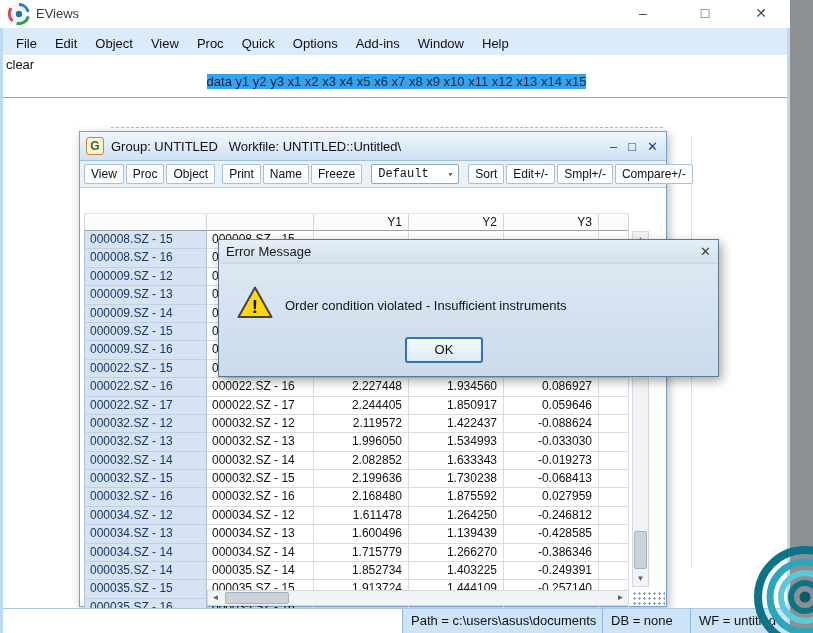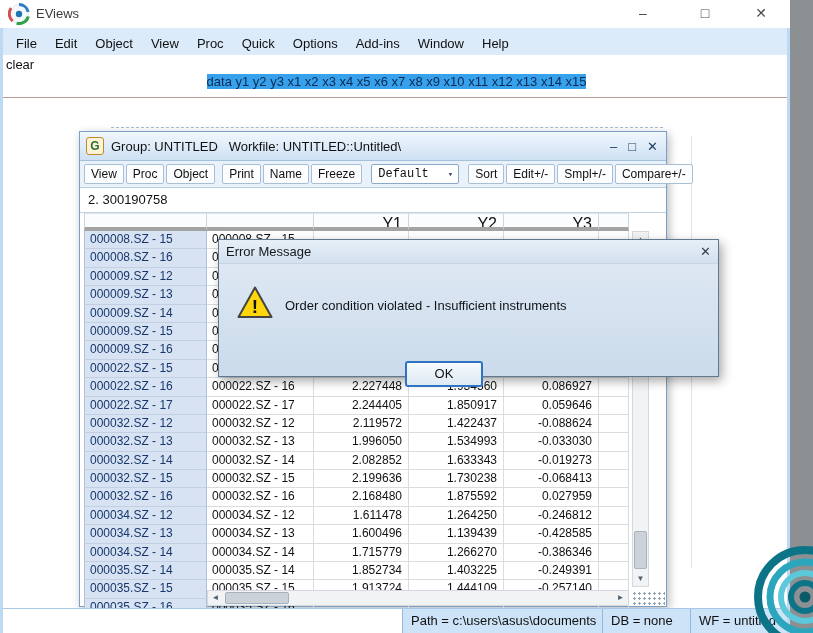--- a/index.html
+++ b/index.html
@@ -34,21 +34,21 @@
 .gw-controls{position:absolute;right:8px;top:0;height:29px;display:flex;align-items:center;gap:11px;color:#1d3f66;}
 .gw-toolbar{height:27px;background:#e9f1fa;border-bottom:1px solid #bacee2;display:flex;align-items:center;padding-left:4px;font-size:12px;}
 .tb-group{display:flex;gap:2px;}
 .tb-btn{background:#fcfdfe;border:1px solid #a9bfd6;border-radius:2px;padding:2px 6px;white-space:nowrap;}
 .tb-gap{width:7px;flex:none;}
 .tb-dropdown{width:88px;flex:none;display:flex;justify-content:space-between;align-items:center;background:#fff;border:1px solid #8da9c8;border-radius:2px;padding:2px 5px 2px 6px;margin:0 2px;font-family:Liberation Mono, monospace;}
 .dd-chev{font-size:9px;color:#44566b;}
 .gw-editline{height:25px;line-height:24px;padding-left:8px;border-bottom:1px solid #c3d2e2;white-space:pre;background:#fff;}
 .gw-table{position:absolute;left:0;top:81px;width:586px;height:395px;padding-left:4px;overflow:hidden;}
 .thead{display:flex;height:18px;}
-.hc{border-right:1px solid #ccd5df;border-bottom:4px solid #a3a3a3;border-top:1px solid #dde4ea;background:#fbfcfe;font-size:16px;text-align:right;padding:1px 6px 0 0;overflow:hidden;white-space:nowrap;}
+.hc{border-right:1px solid #ccd5df;border-bottom:1px solid #a3a3a3;border-top:1px solid #dde4ea;background:#fbfcfe;font-size:12px;text-align:right;padding:1px 6px 0 0;overflow:hidden;white-space:nowrap;}
 .hc.c0{border-left:1px solid #ccd5df;}
 .trow{display:flex;height:18.4px;}
 .cell{border-right:1px solid #d9dde2;border-bottom:1px solid #d9dde2;font-size:12px;line-height:17px;overflow:hidden;white-space:nowrap;}
 .c0{width:123px;flex:none;}
 .c1{width:107px;flex:none;}
 .c2,.c3,.c4{width:95px;flex:none;}
 .c5{width:30px;flex:none;}
 .cell.c0{background:#d7e3f3;color:#17376b;border-left:1px solid #adc0d8;border-right:1px solid #adc0d8;border-bottom:1px solid #c3d0e3;padding-left:5px;}
 .cell.c1{padding-left:5px;}
 .cell.c2,.cell.c3,.cell.c4{text-align:right;padding-right:6px;}
@@ -63,21 +63,21 @@
 .hs-right{right:0;}
 .hs-thumb{position:absolute;left:17px;top:1px;width:64px;height:12px;background:#ccd2d9;border:1px solid #a8b2bc;border-radius:2px;}
 .gw-grip{position:absolute;left:552px;top:459px;width:33px;height:15px;background-image:radial-gradient(circle,#93a3b2 1.1px,transparent 1.2px);background-size:5px 5px;z-index:5;}
 .dialog{position:absolute;left:215px;top:141px;width:501px;height:138px;background:linear-gradient(#e0eaf4,#cbdbeb);border:1px solid #61788f;box-shadow:3px 4px 10px rgba(0,0,0,.35);z-index:60;}
 .dlg-titlebar{height:24px;display:flex;align-items:center;padding:0 7px;border-bottom:1px solid rgba(120,140,160,.25);background:linear-gradient(#e6eff8,#d3e1ef);}
 .dlg-title{flex:1;color:#15181c;}
 .dlg-close{color:#39414a;font-size:13px;cursor:default;}
 .dlg-body{position:relative;height:112px;}
 .dlg-icon{position:absolute;left:17px;top:21px;width:38px;height:35px;}
 .dlg-msg{position:absolute;left:66px;top:34px;color:#101418;}
-.dlg-ok{position:absolute;left:186px;top:73px;width:78px;height:26px;background:linear-gradient(#f7fbfe,#dde9f4);border:2px solid #2e74c2;border-radius:3px;text-align:center;line-height:21px;cursor:default;margin-top:24px;}
+.dlg-ok{position:absolute;left:186px;top:73px;width:78px;height:26px;background:linear-gradient(#f7fbfe,#dde9f4);border:2px solid #2e74c2;border-radius:3px;text-align:center;line-height:21px;cursor:default;}
 .statusbar{height:25px;background:#cde3f7;border-top:1px solid #a9c8e6;display:flex;}
 .sb-left{flex:1;background:#fff;}
 .sb-seg{border-left:1px solid #95b7d9;padding:0 8px;line-height:24px;white-space:pre;flex:none;overflow:hidden;}
 .sb-path{width:200px;}
 .sb-db{width:88px;}
 .sb-wf{width:97px;}
 </style>
 </head>
 <body>
 
@@ -158,21 +158,20 @@
             </span>
             <span class="tb-gap"></span>
             <span class="tb-group">
                 <span class="tb-btn">Sort</span>
                 <span class="tb-btn">Edit+/-</span>
                 <span class="tb-btn">Smpl+/-</span>
                 <span class="tb-btn">Compare+/-</span>
               </span>
           </div>
 
-          <div class="gw-editline">2. 300190758</div>
 
           <div class="gw-table">
             <div class="thead">
                 <div class="hc c0"></div>
                 <div class="hc c1"></div>
                 <div class="hc c2">Y1</div>
                 <div class="hc c3">Y2</div>
                 <div class="hc c4">Y3</div>
                 <div class="hc c5"></div>
               </div>

